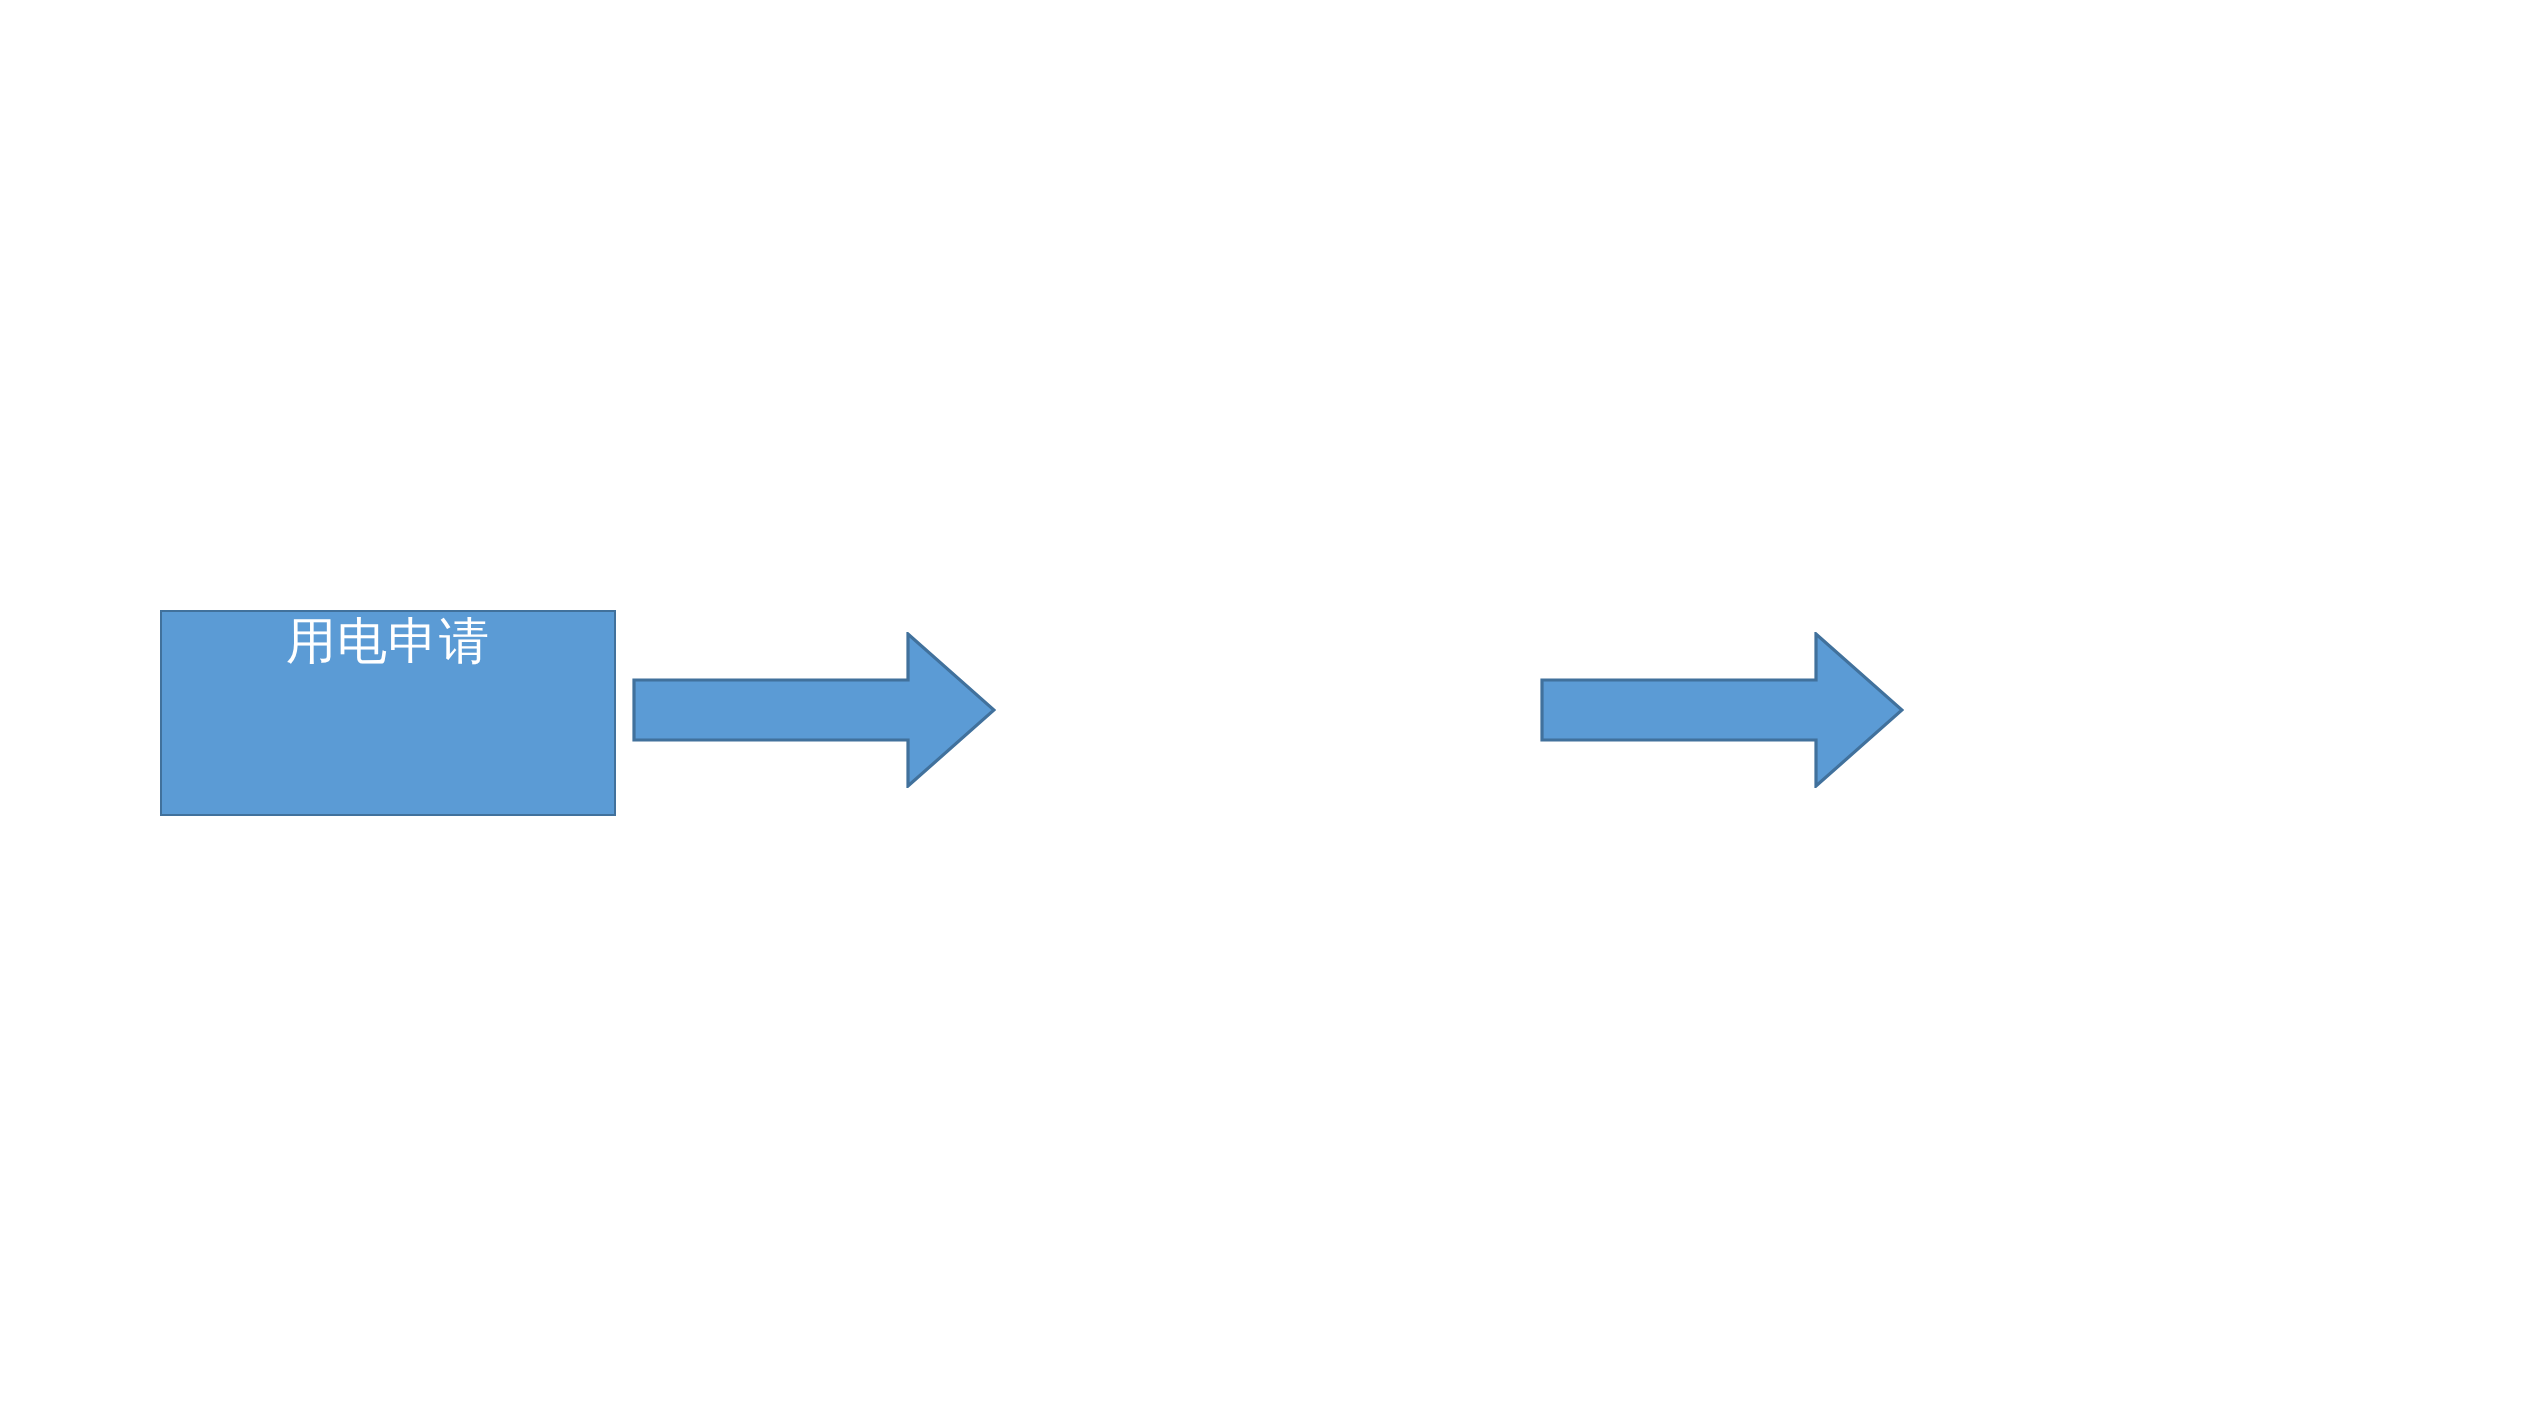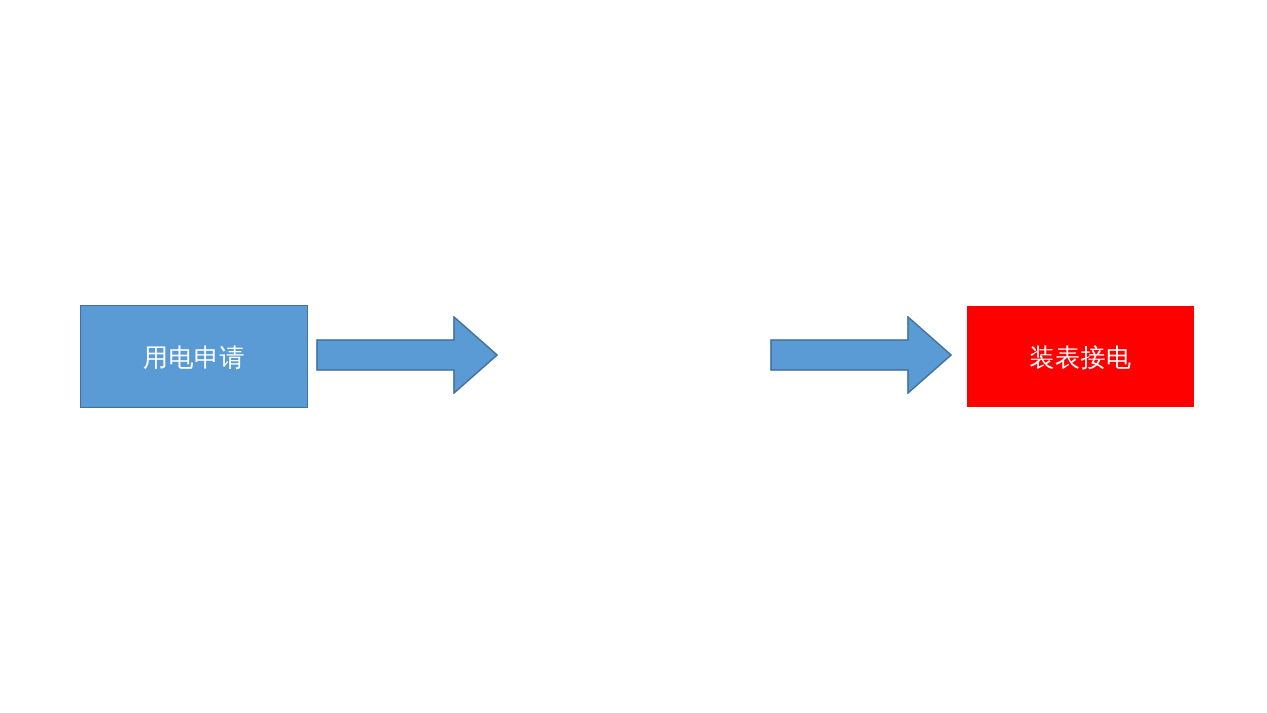--- a/index.html
+++ b/index.html
@@ -15,21 +15,21 @@
     background: #ffffff;
     overflow: hidden;
     font-family: "Liberation Sans", "DejaVu Sans", sans-serif;
   }
 
   
   .node {
     position: absolute;
     box-sizing: border-box;
     display: flex;
-    align-items: center;
+    align-items: flex-start;
     justify-content: center;
     text-align: center;
   }
   .node-label {
     color: #ffffff;
     font-size: 25px;
     line-height: 1.2;
     letter-spacing: 0.5px;
     white-space: nowrap;
     font-weight: 400;
@@ -86,17 +86,14 @@
     </svg>
   </div>
 
 
   <div class="arrow" id="arrow-2">
     <svg viewBox="0 0 182 78" preserveAspectRatio="none">
       <polygon points="1,24 138,24 138,1 181,39 138,77 138,54 1,54" fill="#5B9BD5" stroke="#41719C" stroke-width="1.6" stroke-linejoin="miter"></polygon>
     </svg>
   </div>
 
-  <div class="node" id="node-connect">
-    <span class="node-label">装表接电</span>
-  </div>
 
 </div>
 
 </body></html>

